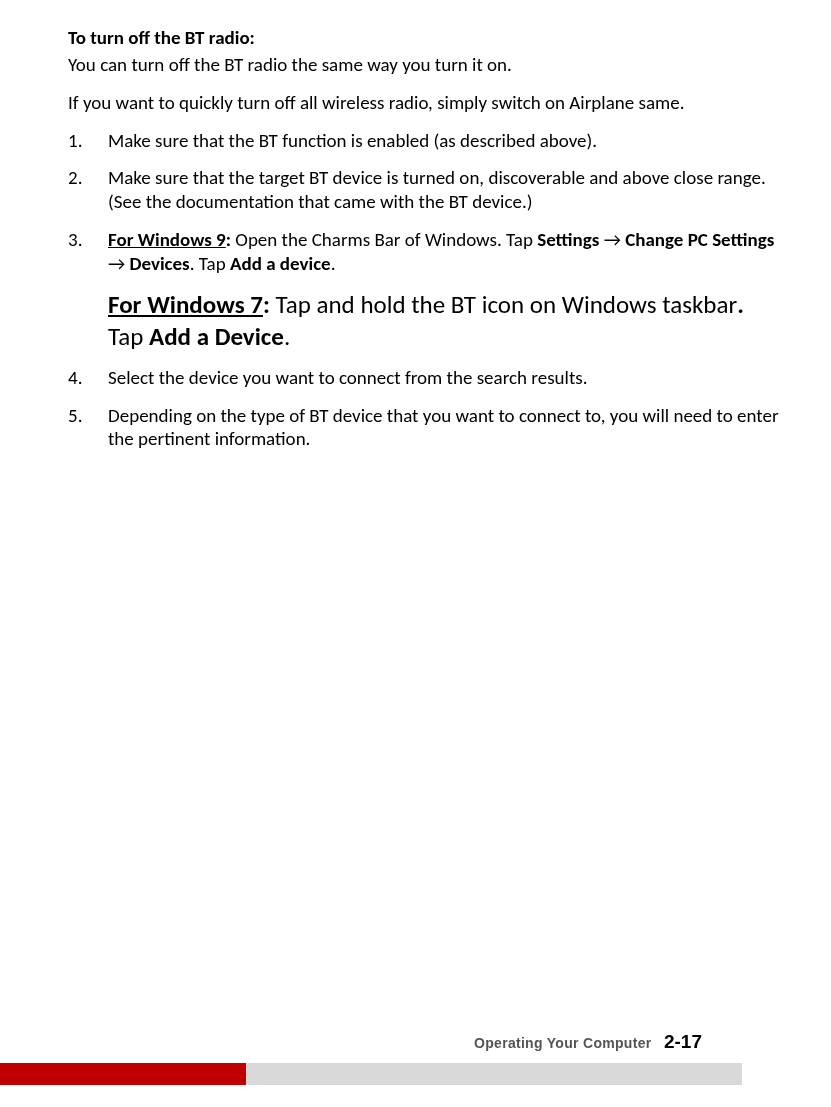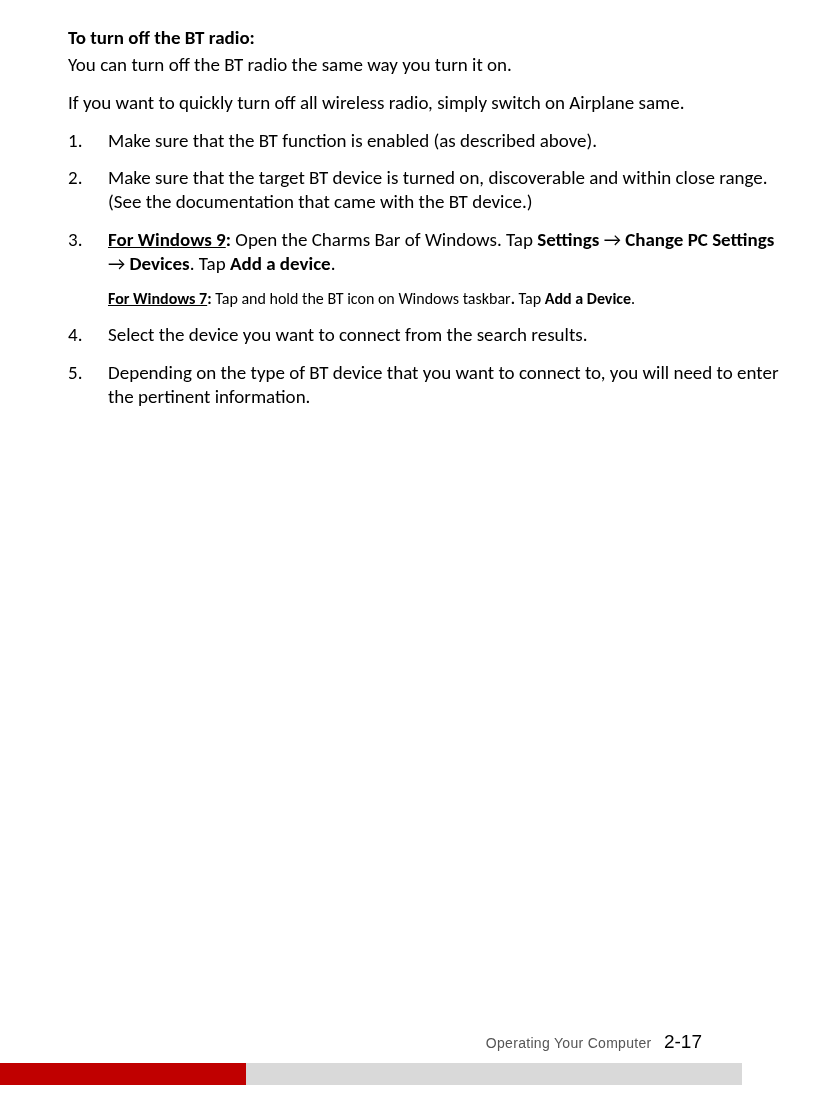--- a/index.html
+++ b/index.html
@@ -46,35 +46,36 @@
       margin-bottom: 14px;
     }
     .numbered-list > li::before {
       content: counter(item) ".";
       position: absolute;
       left: 0;
       top: 0;
     }
     .sub-para {
       padding-left: 40px;
-      font-size: 16px;
+      font-size: 25px;
       line-height: 1.25;
       margin-bottom: 14px;
       margin-top: 14px;
     }
     .under-bold {
       font-weight: bold;
       text-decoration: underline;
     }
     .bold { font-weight: bold; }
     .footer {
       position: absolute;
       bottom: 0;
       left: 0;
       width: 742px;
+      font-weight: bold;
     }
     .footer-text {
       text-align: right;
       padding-right: 40px;
       margin-bottom: 10px;
       font-family: "Segoe UI", sans-serif;
     }
     .footer-section {
       font-size: 14px;
       color: #555;
@@ -108,21 +109,21 @@
 
   <p class="sub-heading">To turn off the BT radio:</p>
 
   <p class="body-text">You can turn off the BT radio the same way you turn it on.</p>
 
   <p class="body-text">If you want to quickly turn off all wireless radio, simply switch on Airplane same.</p>
 
 
   <ol class="numbered-list">
     <li>Make sure that the BT function is enabled (as described above).</li>
-    <li>Make sure that the target BT device is turned on, discoverable and within close range. (See the documentation that came with the BT device.)</li>
+    <li>Make sure that the target BT device is turned on, discoverable and above close range. (See the documentation that came with the BT device.)</li>
     <li>
       <span class="under-bold">For Windows 9</span><span class="bold">:</span><span> Open the Charms Bar of Windows. Tap </span><span class="bold">Settings</span><span> → </span><span class="bold">Change PC Settings</span><span> → </span><span class="bold">Devices</span><span>. Tap </span><span class="bold">Add a device</span><span>.</span>
       <div class="sub-para" style="padding-left:0;">
         <span class="under-bold">For Windows 7</span><span class="bold">:</span><span> Tap and hold the BT icon on Windows taskbar</span><span class="bold">.</span><span> Tap </span><span class="bold">Add a Device</span><span>.</span>
       </div>
     </li>
     <li>Select the device you want to connect from the search results.</li>
     <li>Depending on the type of BT device that you want to connect to, you will need to enter the pertinent information.</li>
   </ol>
 

